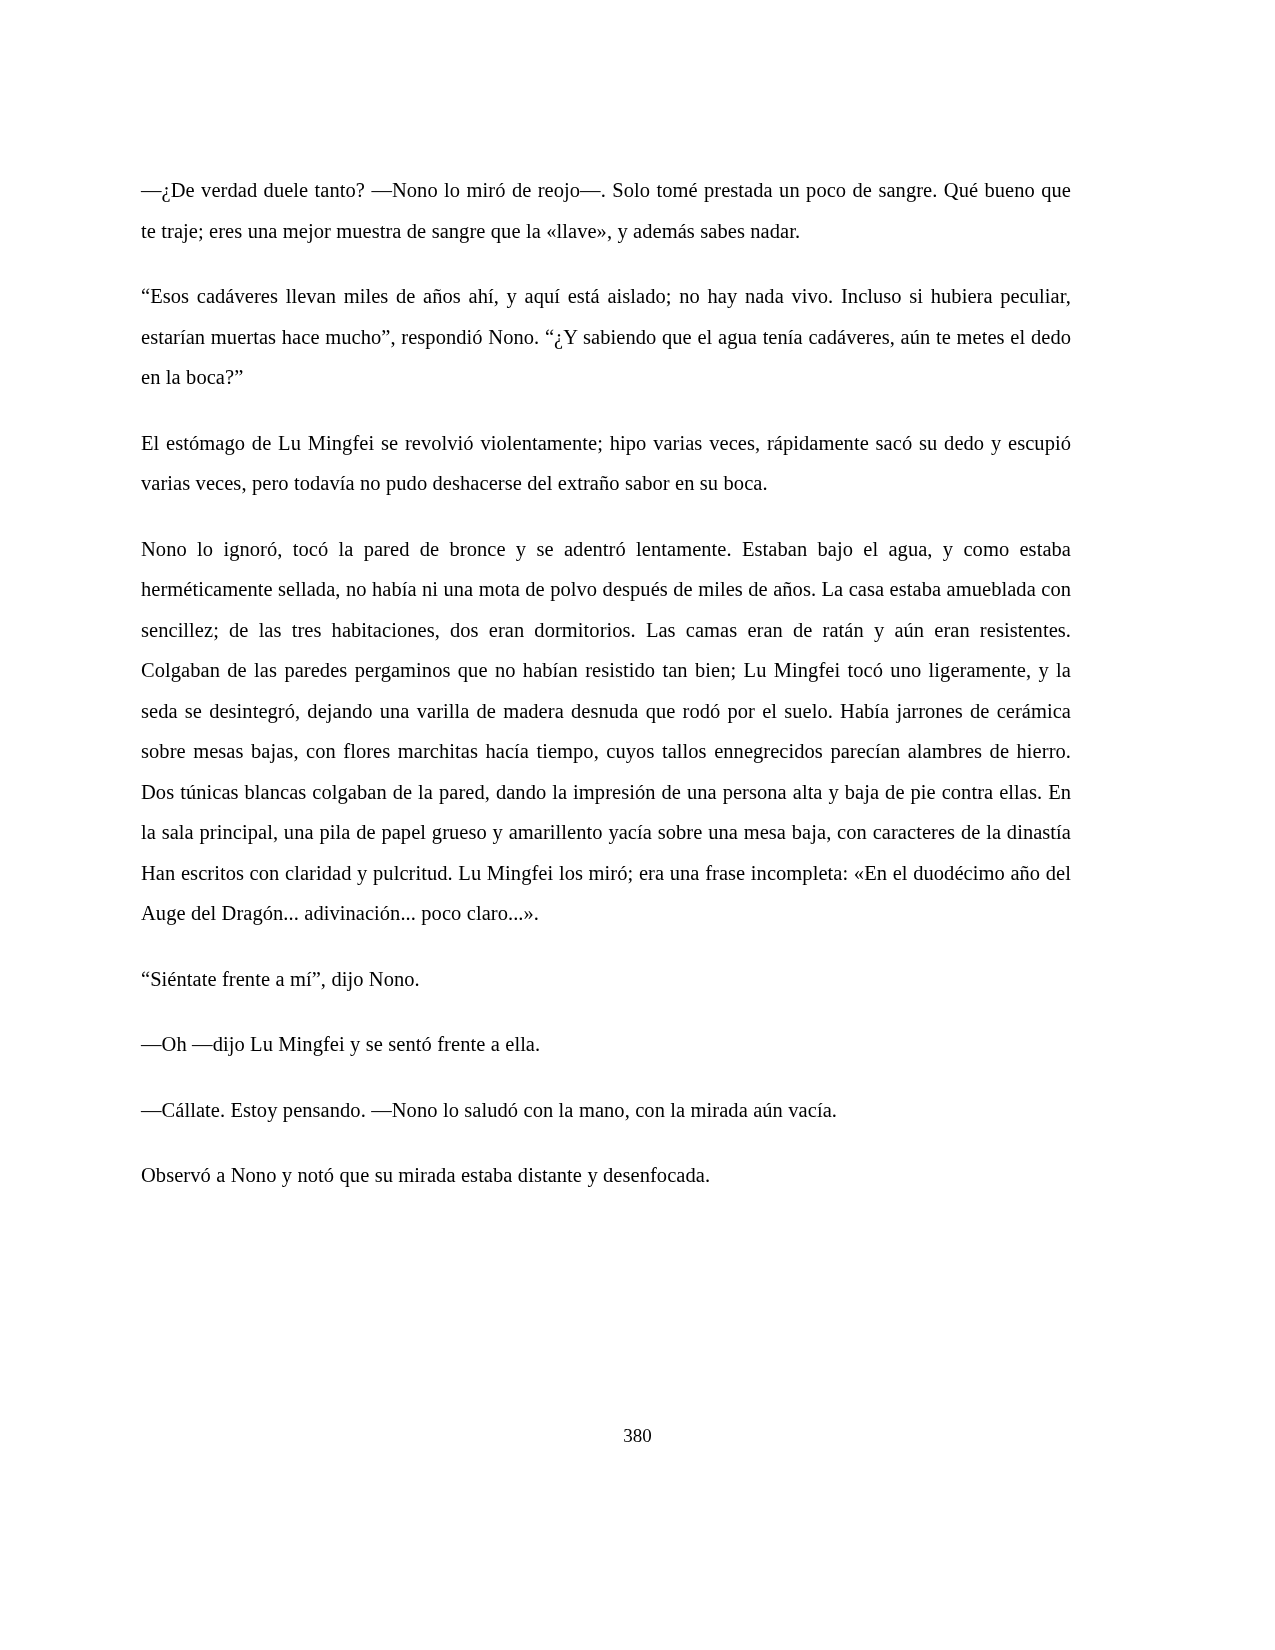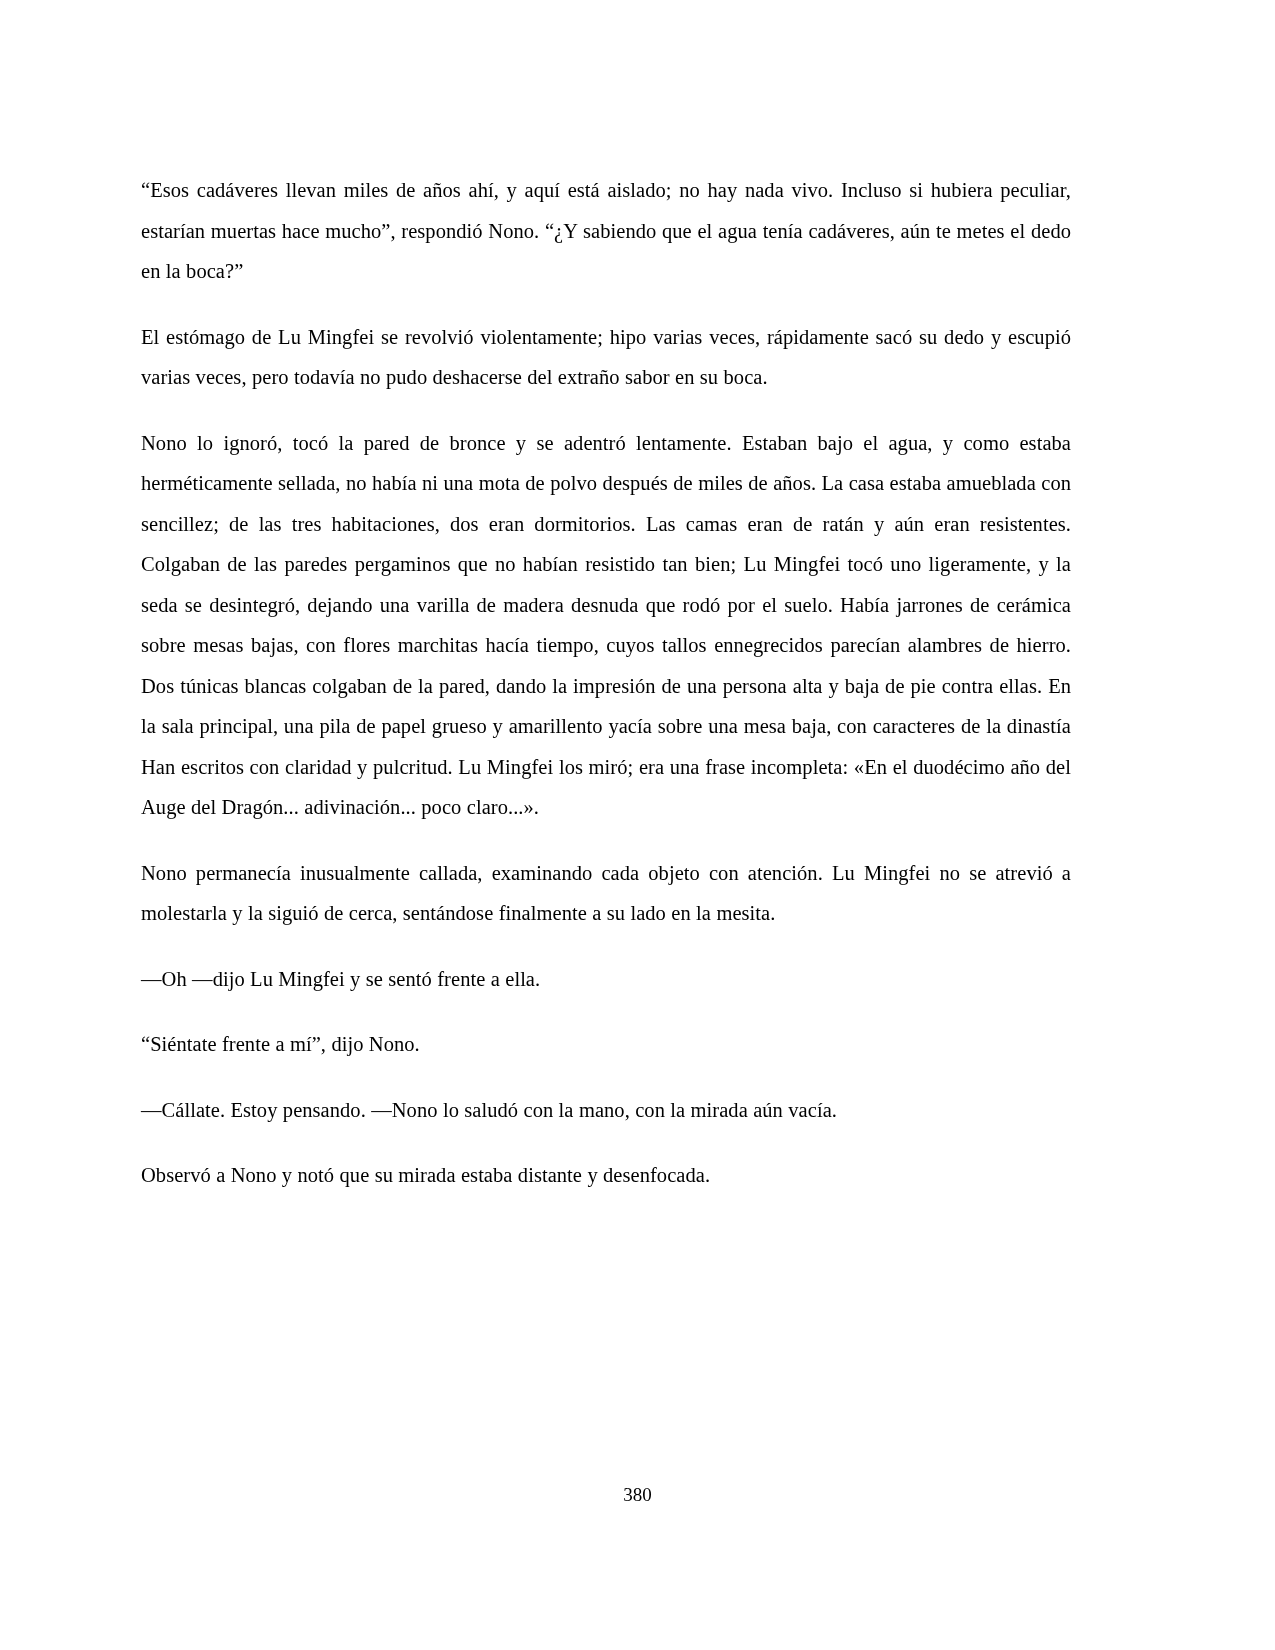--- a/index.html
+++ b/index.html
@@ -42,40 +42,40 @@
     margin-bottom: 0;
   }
   
   .para.short {
     text-align: left;
   }
   .folio {
     position: absolute;
     left: 0;
     right: 0;
-    top: 1483px;
+    top: 1424px;
     text-align: center;
     font-size: 19px;
     line-height: 24px;
     font-family: "Liberation Serif", "DejaVu Serif", serif;
   }
 </style>
 </head>
 <body>
 
 <div class="page">
 
   <div class="content">
 
+    <p class="para">—¿De verdad duele tanto? —Nono lo miró de reojo—. Solo tomé prestada un poco de sangre. Qué bueno que te traje; eres una mejor muestra de sangre que la «llave», y además sabes nadar.</p>
     <p class="para">“Esos cadáveres llevan miles de años ahí, y aquí está aislado; no hay nada vivo. Incluso si hubiera peculiar, estarían muertas hace mucho”, respondió Nono. “¿Y sabiendo que el agua tenía cadáveres, aún te metes el dedo en la boca?”</p>
     <p class="para">El estómago de Lu Mingfei se revolvió violentamente; hipo varias veces, rápidamente sacó su dedo y escupió varias veces, pero todavía no pudo deshacerse del extraño sabor en su boca.</p>
     <p class="para">Nono lo ignoró, tocó la pared de bronce y se adentró lentamente. Estaban bajo el agua, y como estaba herméticamente sellada, no había ni una mota de polvo después de miles de años. La casa estaba amueblada con sencillez; de las tres habitaciones, dos eran dormitorios. Las camas eran de ratán y aún eran resistentes. Colgaban de las paredes pergaminos que no habían resistido tan bien; Lu Mingfei tocó uno ligeramente, y la seda se desintegró, dejando una varilla de madera desnuda que rodó por el suelo. Había jarrones de cerámica sobre mesas bajas, con flores marchitas hacía tiempo, cuyos tallos ennegrecidos parecían alambres de hierro. Dos túnicas blancas colgaban de la pared, dando la impresión de una persona alta y baja de pie contra ellas. En la sala principal, una pila de papel grueso y amarillento yacía sobre una mesa baja, con caracteres de la dinastía Han escritos con claridad y pulcritud. Lu Mingfei los miró; era una frase incompleta: «En el duodécimo año del Auge del Dragón... adivinación... poco claro...».</p>
-    <p class="para">Nono permanecía inusualmente callada, examinando cada objeto con atención. Lu Mingfei no se atrevió a molestarla y la siguió de cerca, sentándose finalmente a su lado en la mesita.</p>
+    <p class="para short">“Siéntate frente a mí”, dijo Nono.</p>
     <p class="para short">—Oh —dijo Lu Mingfei y se sentó frente a ella.</p>
-    <p class="para short">“Siéntate frente a mí”, dijo Nono.</p>
     <p class="para short">—Cállate. Estoy pensando. —Nono lo saludó con la mano, con la mirada aún vacía.</p>
     <p class="para short">Observó a Nono y notó que su mirada estaba distante y desenfocada.</p>
 
   </div>
 
   <div class="folio">380</div>
 
 </div>
 
 </body></html>

